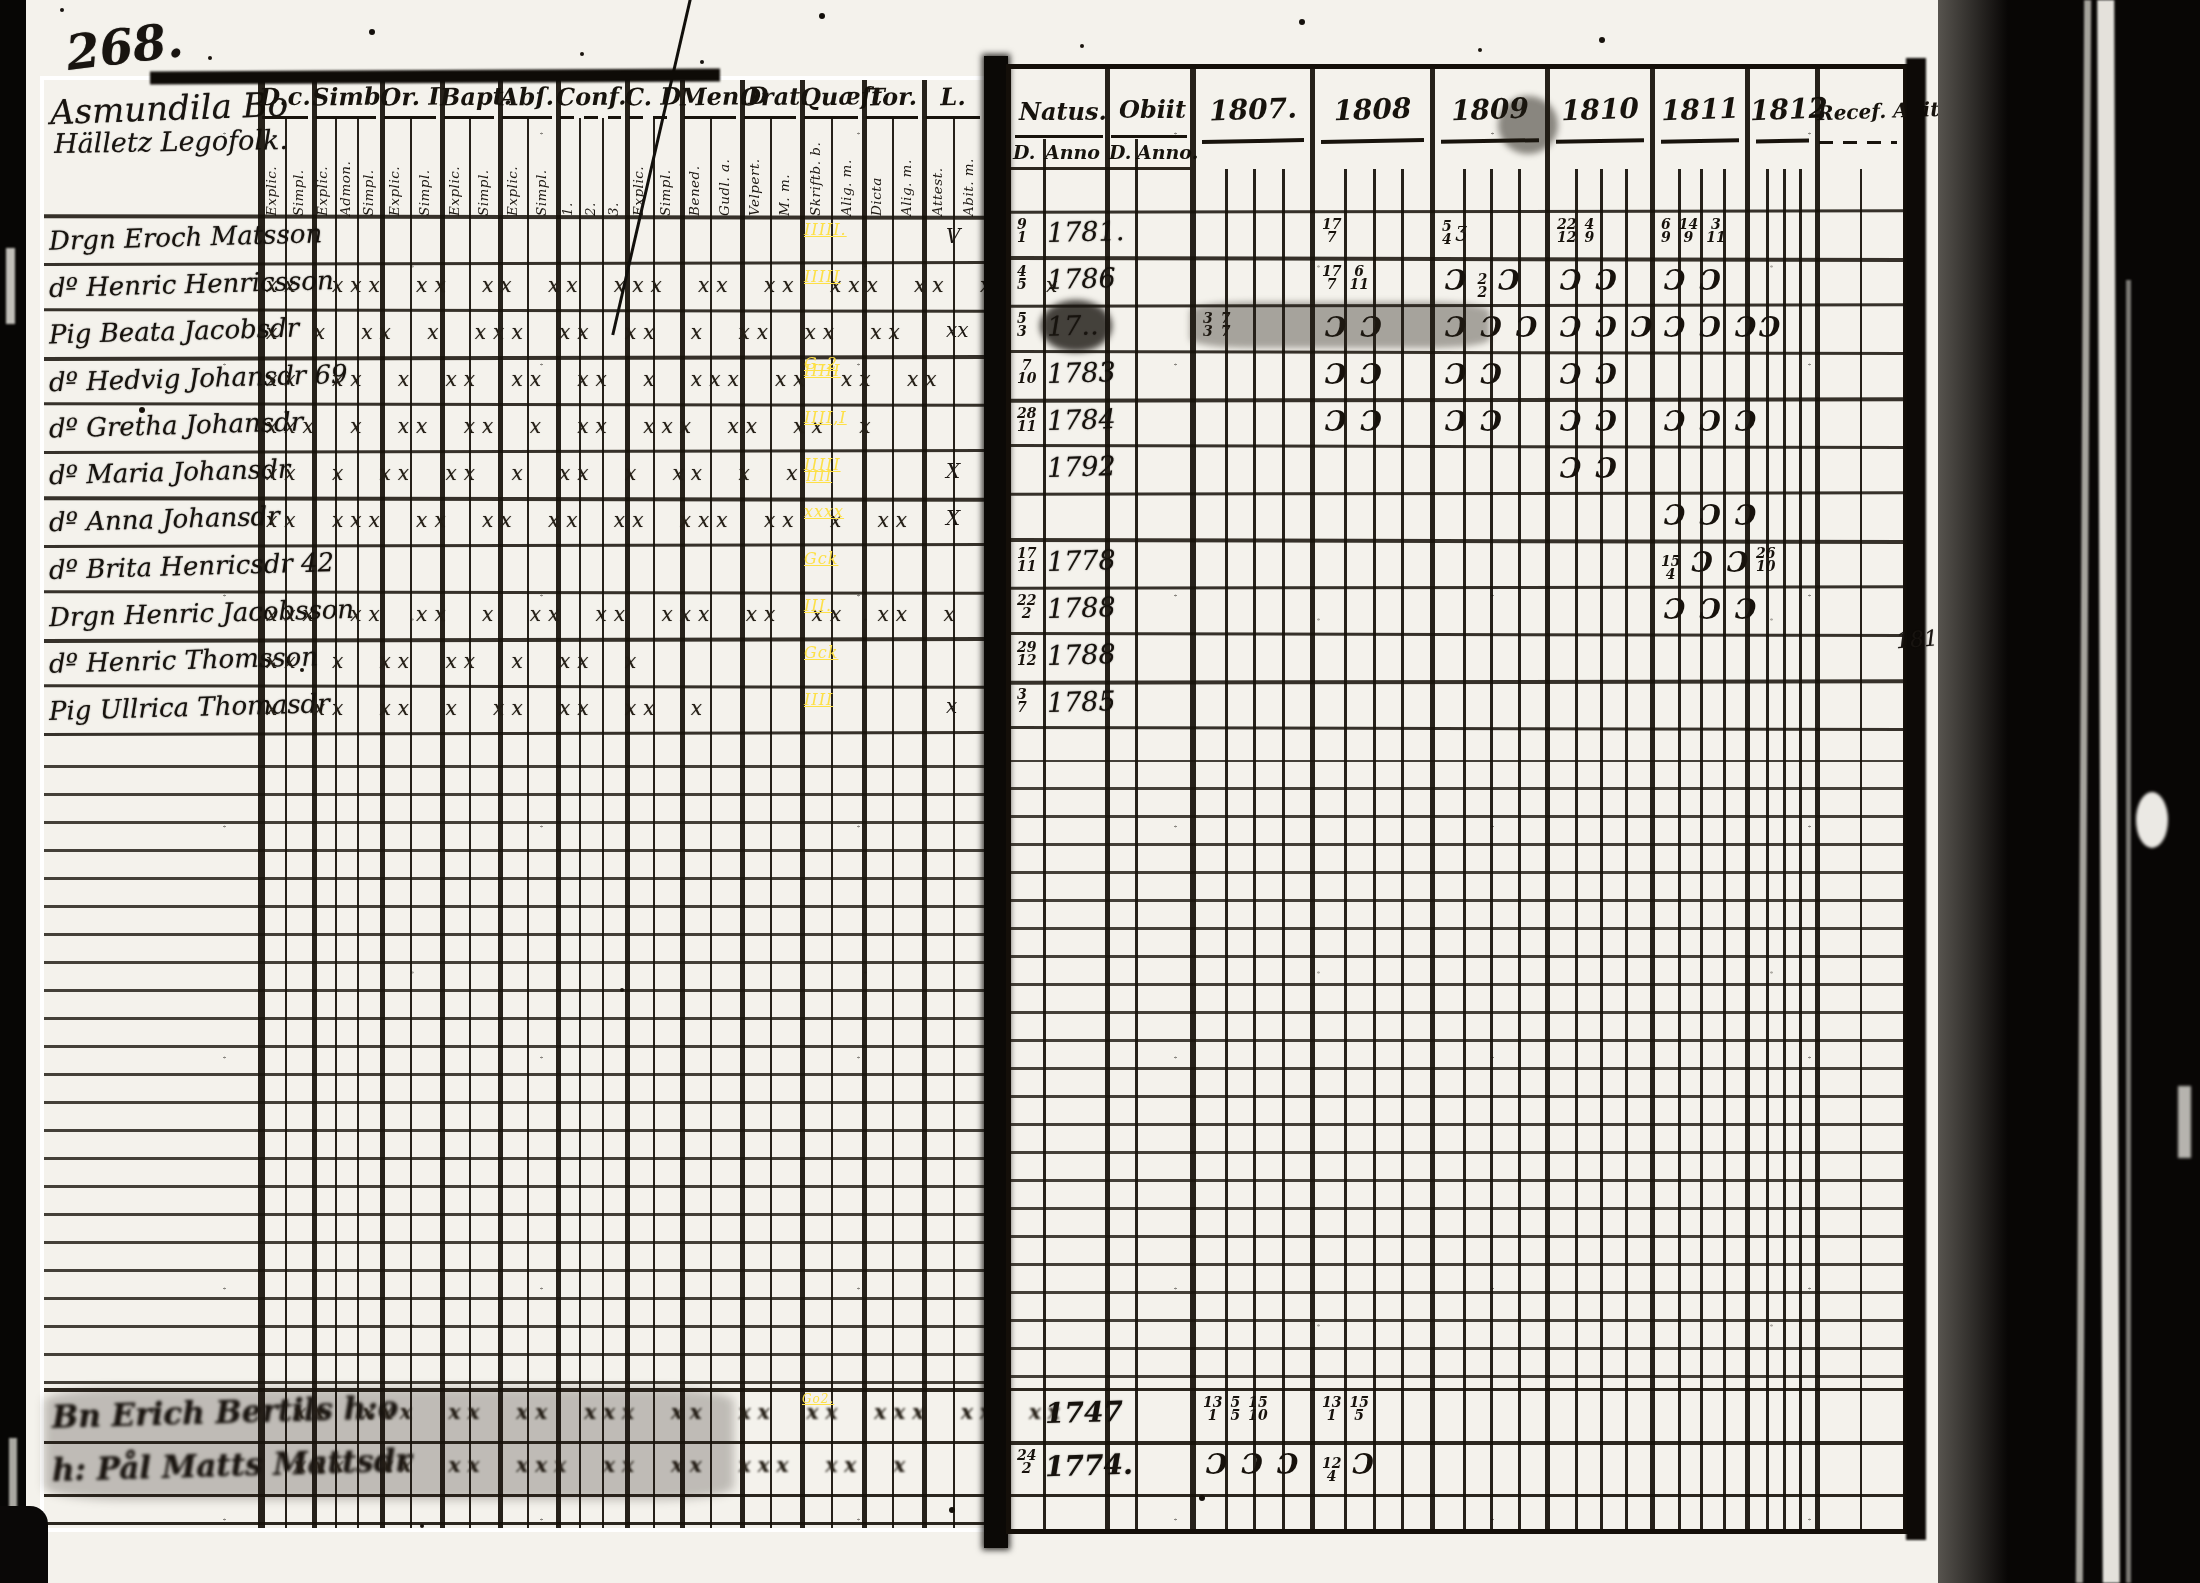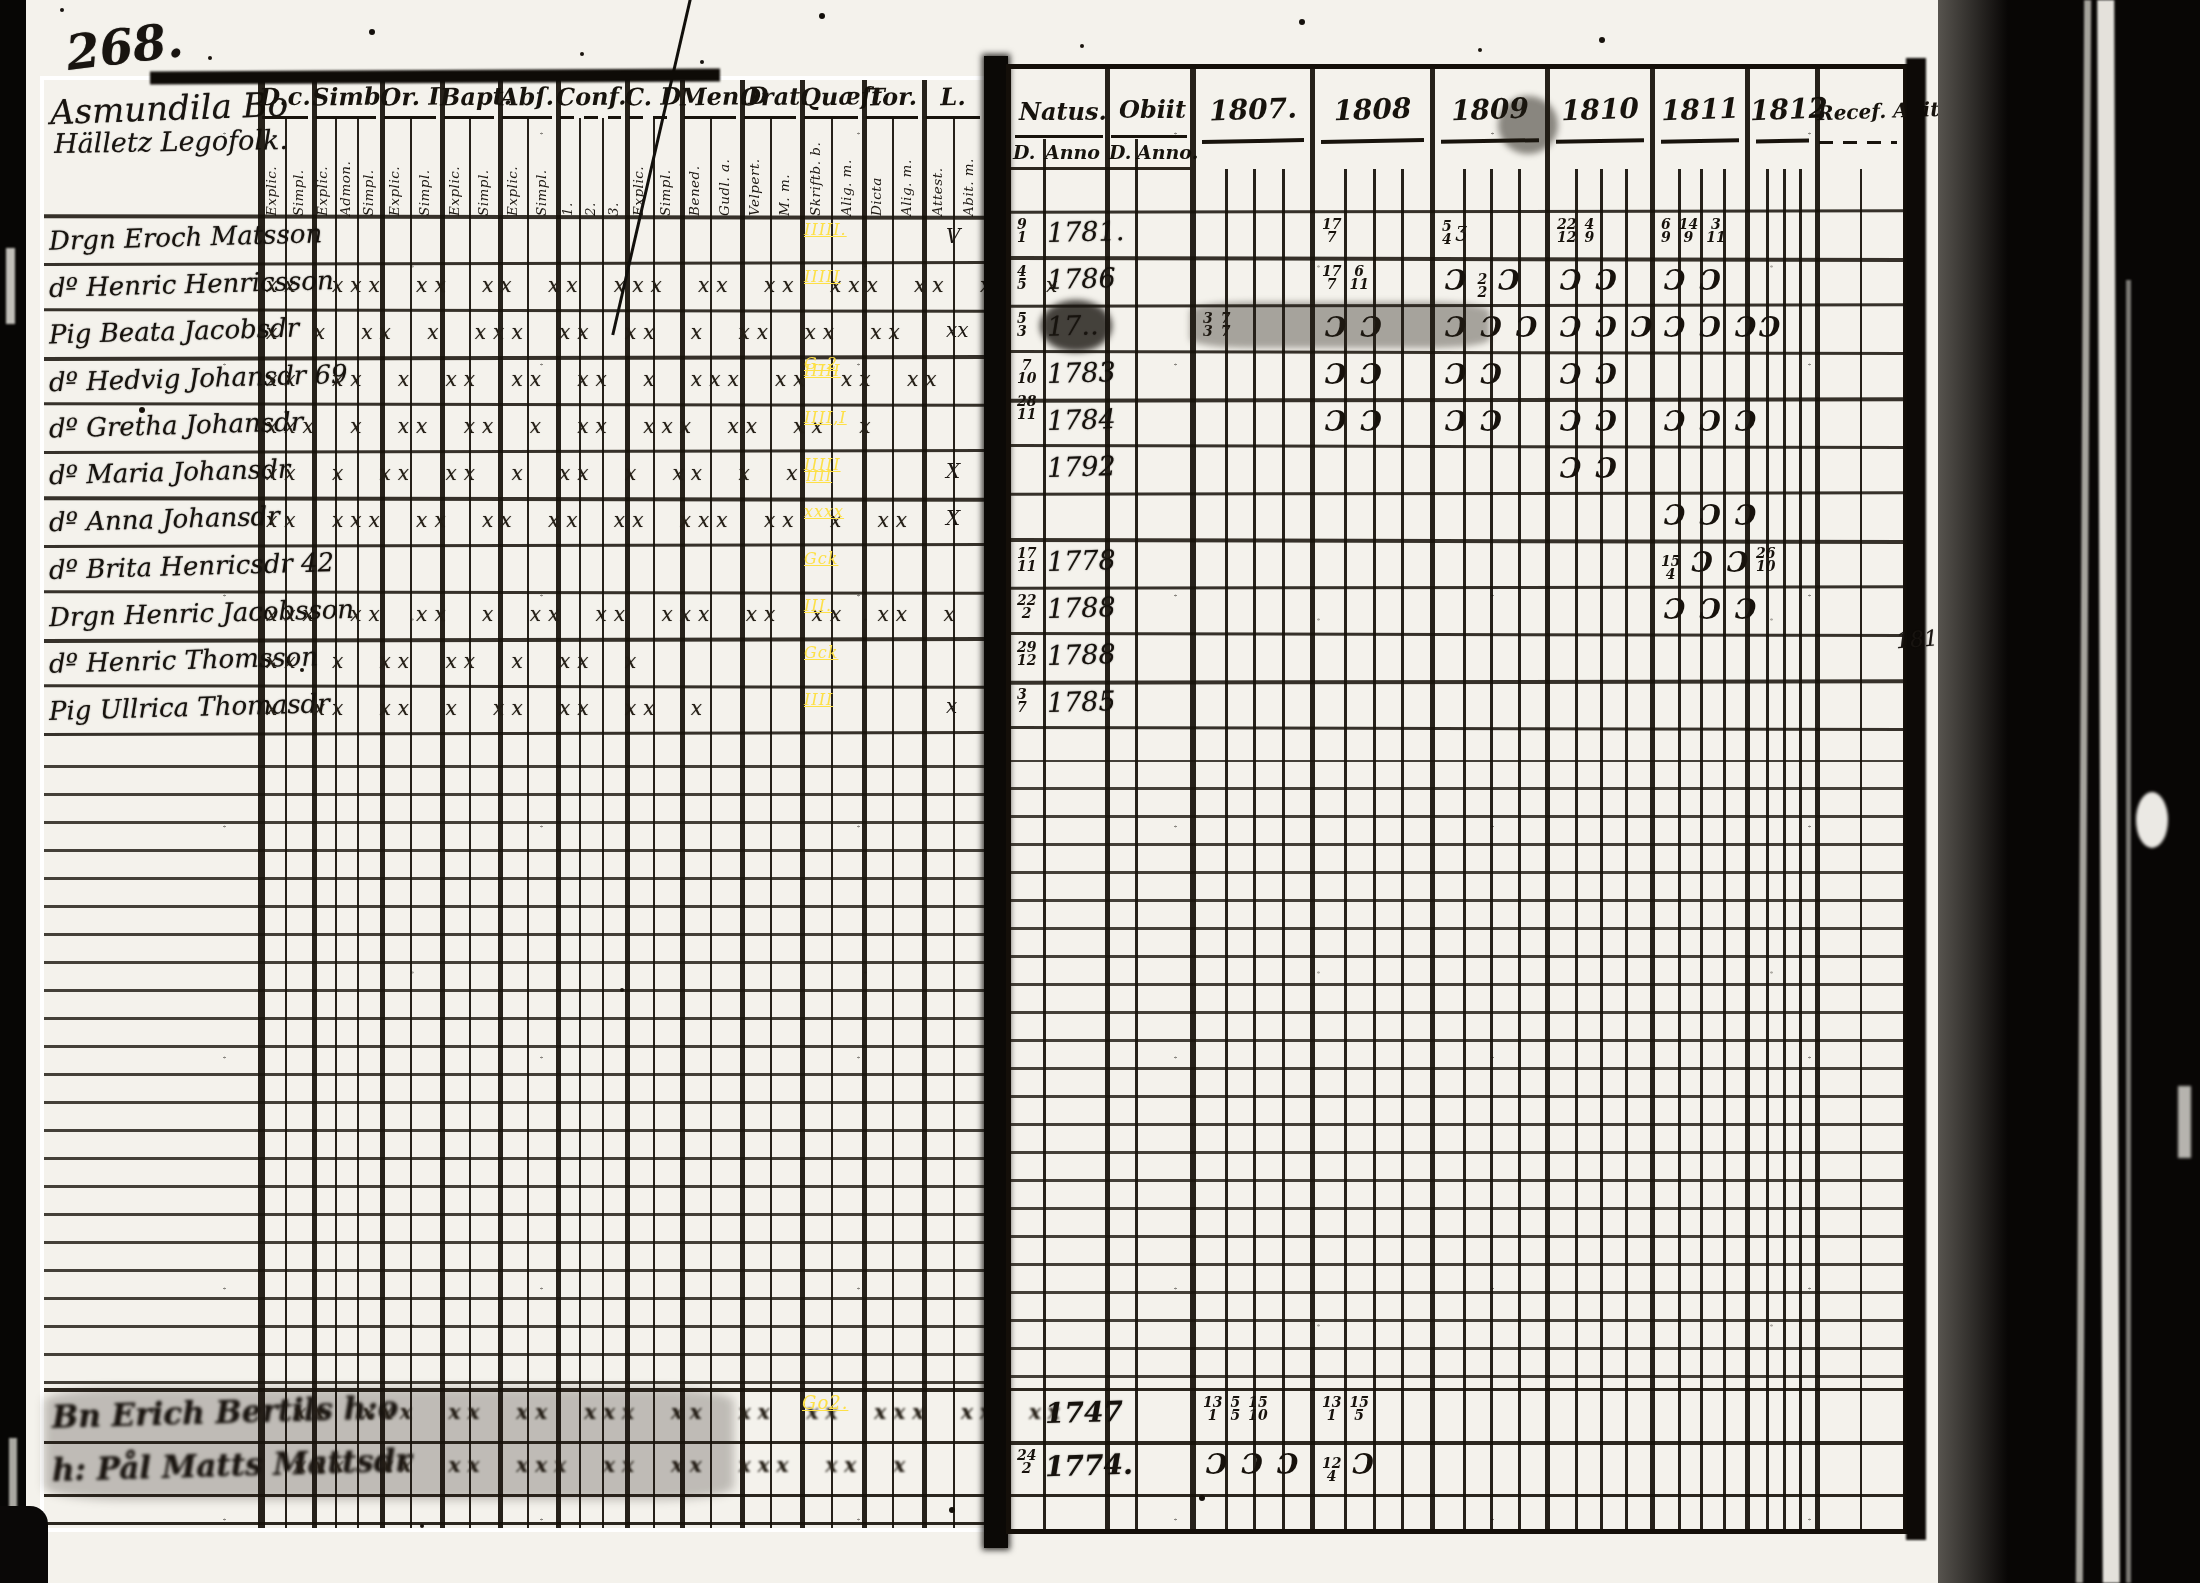--- a/index.html
+++ b/index.html
@@ -190,21 +190,21 @@
       <div class="tally" style="left: 760px; top: 610px;">IIII</div>
       <div class="tail" style="left: 902px; top: 614px;">x</div>
       <div class="tally" style="left: 762px; top: 388px; font-size: 14px;">IIII</div>
       <div class="emptyrows" style="top: 660px; height: 648px;"></div>
       <div class="hline" style="top: 1308px; height: 4px;"></div>
       <div class="hline" style="top: 1361px; height: 3px;"></div>
       <div class="hline" style="top: 1414px; height: 3px;"></div>
       <div class="hline" style="top: 1442px; height: 3px;"></div>
       <div class="rowName smudgetext" style="left: 8px; top: 1314px;">Bn Erich Bertils h:o</div>
       <div class="xmarks" style="left: 250px; top: 1320px; filter: blur(1px); font-weight: bold;">xx xxx xx xx xxx xx xx xx xxx xx xx</div>
-      <div class="tally" style="left: 758px; top: 1312px; font-size: 18px;">Go2.</div>
+      <div class="tally" style="left: 758px; top: 1312px; font-size: 12px;">Go2.</div>
       <div class="rowName smudgetext" style="left: 8px; top: 1367px;">h: Pål Matts Mattsdr</div>
       <div class="xmarks" style="left: 250px; top: 1373px; filter: blur(1px); font-weight: bold;">xxx xx xx xxx xx xx xxx xx x</div>
     </div>
 
   <div class="abs" style="left:984px;top:56px;width:24px;height:1492px;background:#0b0906;box-shadow:0 0 6px 2px rgba(8,6,4,.8);"></div>
 
   <div id="rightPage" class="page">
       <div class="smallHead" style="left: 8px; top: 28px; font-size: 24px; font-style: italic;">Natus.</div>
       <div class="underl" style="left: 4px; top: 66px; width: 88px;"></div>
       <div class="smallHead" style="left: 2px; top: 72px;">D.</div>
@@ -335,21 +335,21 @@
       <div class="markcell" style="left: 646px; top: 243px;"><span class="cmark">Ɔ</span><span class="cmark">Ɔ</span><span class="cmark">Ɔ</span></div>
       <div class="markcell" style="left: 741px; top: 243px;"><span class="cmark">Ɔ</span></div>
       <div class="markcell" style="left: 2px; top: 290px;"><span class="frac">
           <i>7</i>
           <i>10</i>
         </span></div>
       <div class="rowName" style="left: 36px; top: 288px; font-size: 27px;">1783</div>
       <div class="markcell" style="left: 307px; top: 290px;"><span class="cmark">Ɔ</span><span class="cmark">Ɔ</span></div>
       <div class="markcell" style="left: 427px; top: 290px;"><span class="cmark">Ɔ</span><span class="cmark">Ɔ</span></div>
       <div class="markcell" style="left: 542px; top: 290px;"><span class="cmark">Ɔ</span><span class="cmark">Ɔ</span></div>
-      <div class="markcell" style="left: 2px; top: 326px;"><span class="frac">
+      <div class="markcell" style="left: 2px; top: 338px;"><span class="frac">
           <i>28</i>
           <i>11</i>
         </span></div>
       <div class="rowName" style="left: 36px; top: 335px; font-size: 27px;">1784</div>
       <div class="markcell" style="left: 307px; top: 337px;"><span class="cmark">Ɔ</span><span class="cmark">Ɔ</span></div>
       <div class="markcell" style="left: 427px; top: 337px;"><span class="cmark">Ɔ</span><span class="cmark">Ɔ</span></div>
       <div class="markcell" style="left: 542px; top: 337px;"><span class="cmark">Ɔ</span><span class="cmark">Ɔ</span></div>
       <div class="markcell" style="left: 646px; top: 337px;"><span class="cmark">Ɔ</span><span class="cmark">Ɔ</span><span class="cmark">Ɔ</span></div>
       <div class="rowName" style="left: 36px; top: 382px; font-size: 27px;">1792</div>
       <div class="markcell" style="left: 542px; top: 384px;"><span class="cmark">Ɔ</span><span class="cmark">Ɔ</span></div>

